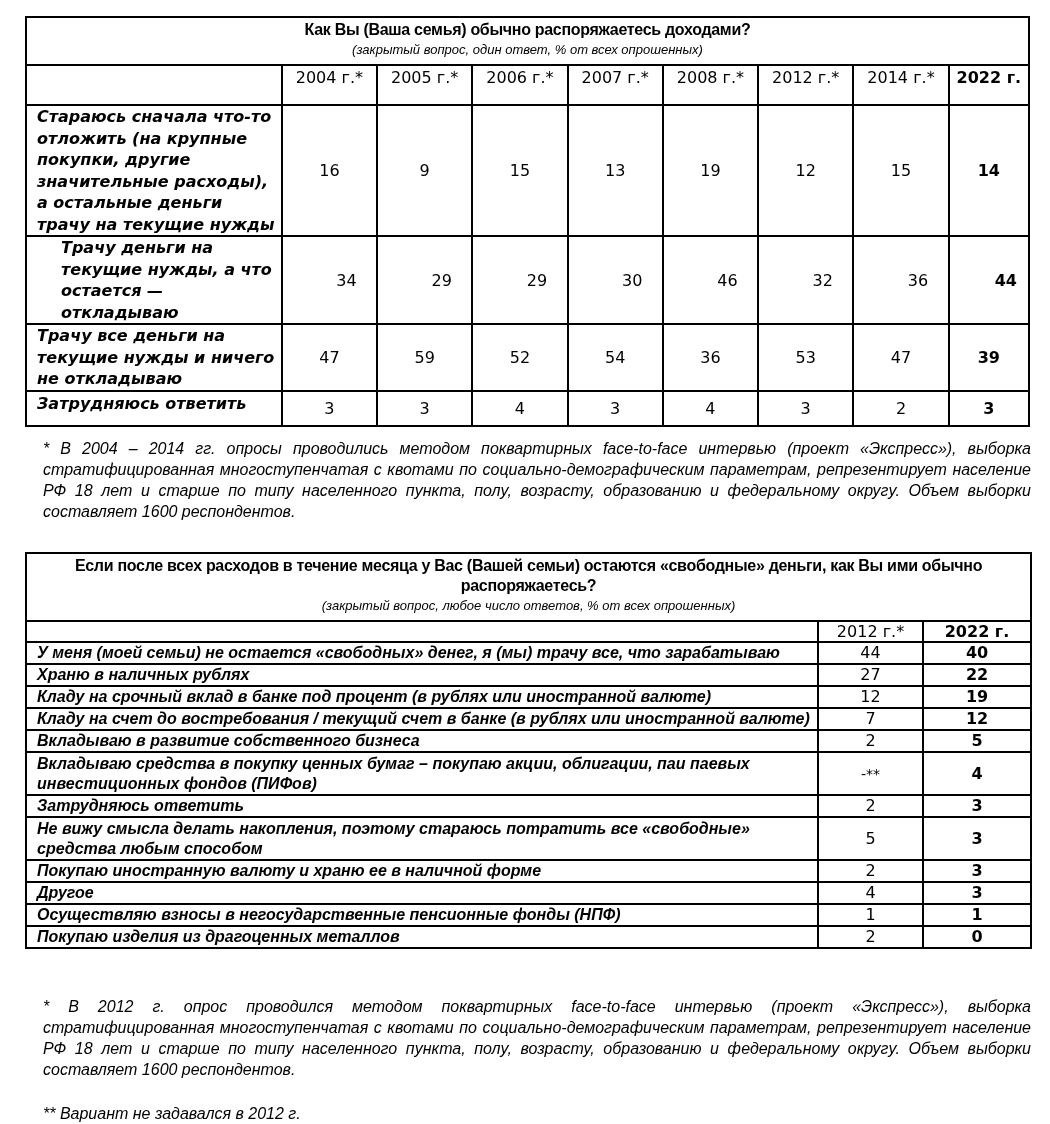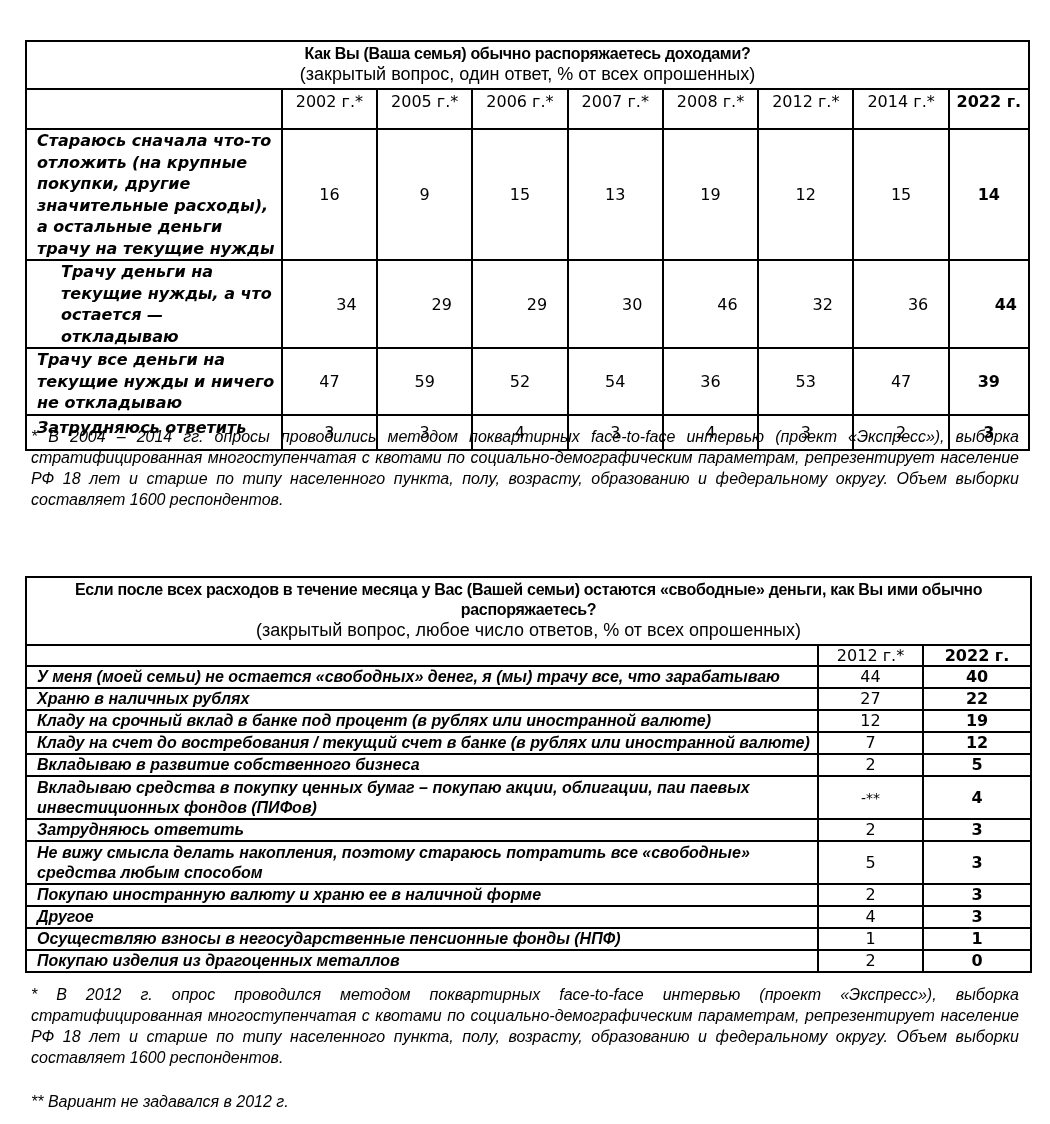--- a/index.html
+++ b/index.html
@@ -13,41 +13,41 @@
       height: 1124px;
       position: relative;
       font-family: "DejaVu Sans", sans-serif;
     }
     table {
       border-collapse: collapse;
       position: absolute;
       left: 25px;
       width: 1005px;
       table-layout: fixed;
-      margin-top: 24px;
     }
     td, th {
       border: 2px solid #000;
       padding: 0;
       font-weight: normal;
     }
     .title-cell {
       text-align: center;
       padding: 2px 8px 4px 8px;
     }
     .title-main {
       font-family: "Liberation Sans", sans-serif;
       font-weight: bold;
       font-size: 16px;
       line-height: 20px;
       letter-spacing: -0.3px;
     }
     .title-sub {
       font-family: "Liberation Sans", sans-serif;
-      font-size: 18px;
+      font-style: italic;
+      font-size: 13px;
       line-height: 20px;
     }
     .year-hdr {
       text-align: center;
       font-size: 16px;
       vertical-align: top;
       padding-top: 2px;
     }
     .year-hdr.bold {
       font-weight: bold;
@@ -103,21 +103,21 @@
 
     .note {
       position: absolute;
       left: 27px;
       width: 988px;
       font-family: "Liberation Sans", sans-serif;
       font-style: italic;
       font-size: 16px;
       line-height: 21px;
       text-align: justify;
-      margin: 4px;
+      margin: 16px;
     }
     #note1 { top: 422px; }
     #note2 { top: 980px; }
     #note3 { top: 1087px; }
   </style>
 </head>
 <body>
 
 <table id="t1">
   <colgroup>
@@ -133,21 +133,21 @@
   </colgroup>
   <tbody>
       <tr>
     <td colspan="9" class="title-cell">
       <div class="title-main">Как Вы (Ваша семья) обычно распоряжаетесь доходами?</div>
       <div class="title-sub">(закрытый вопрос, один ответ, % от всех опрошенных)</div>
     </td>
   </tr>
   <tr class="hdr-row">
     <td></td>
-    <td class="year-hdr">2002 г.*</td>
+    <td class="year-hdr">2004 г.*</td>
     <td class="year-hdr">2005 г.*</td>
     <td class="year-hdr">2006 г.*</td>
     <td class="year-hdr">2007 г.*</td>
     <td class="year-hdr">2008 г.*</td>
     <td class="year-hdr">2012 г.*</td>
     <td class="year-hdr">2014 г.*</td>
     <td class="year-hdr bold">2022 г.</td>
   </tr>
   <tr class="r1">
     <td class="row-label">Стараюсь сначала что-то отложить (на крупные покупки, другие значительные расходы), а остальные деньги трачу на текущие нужды</td>

